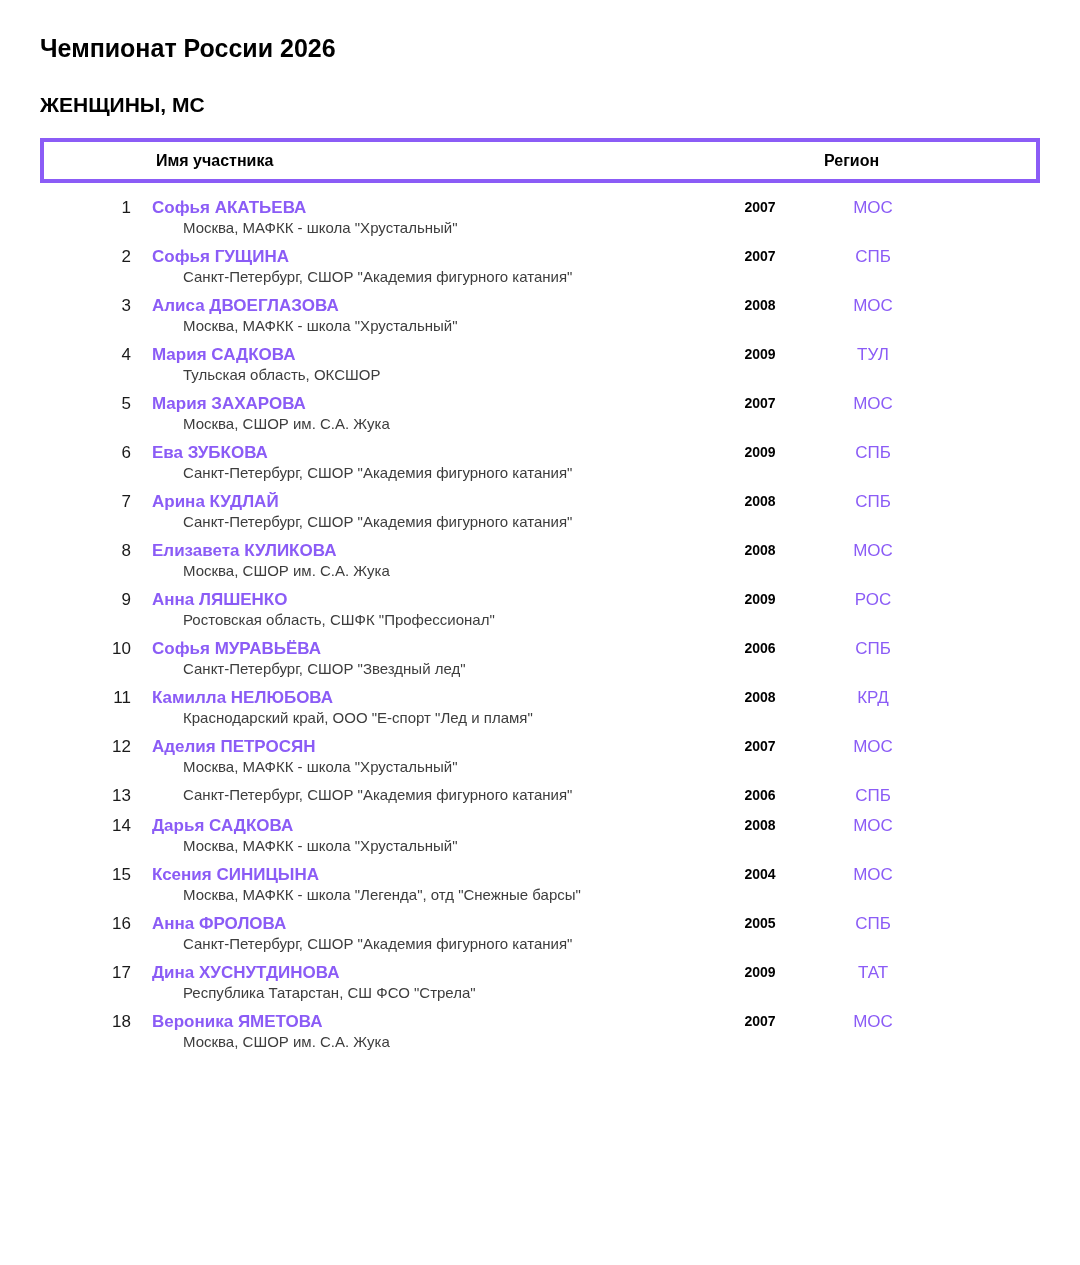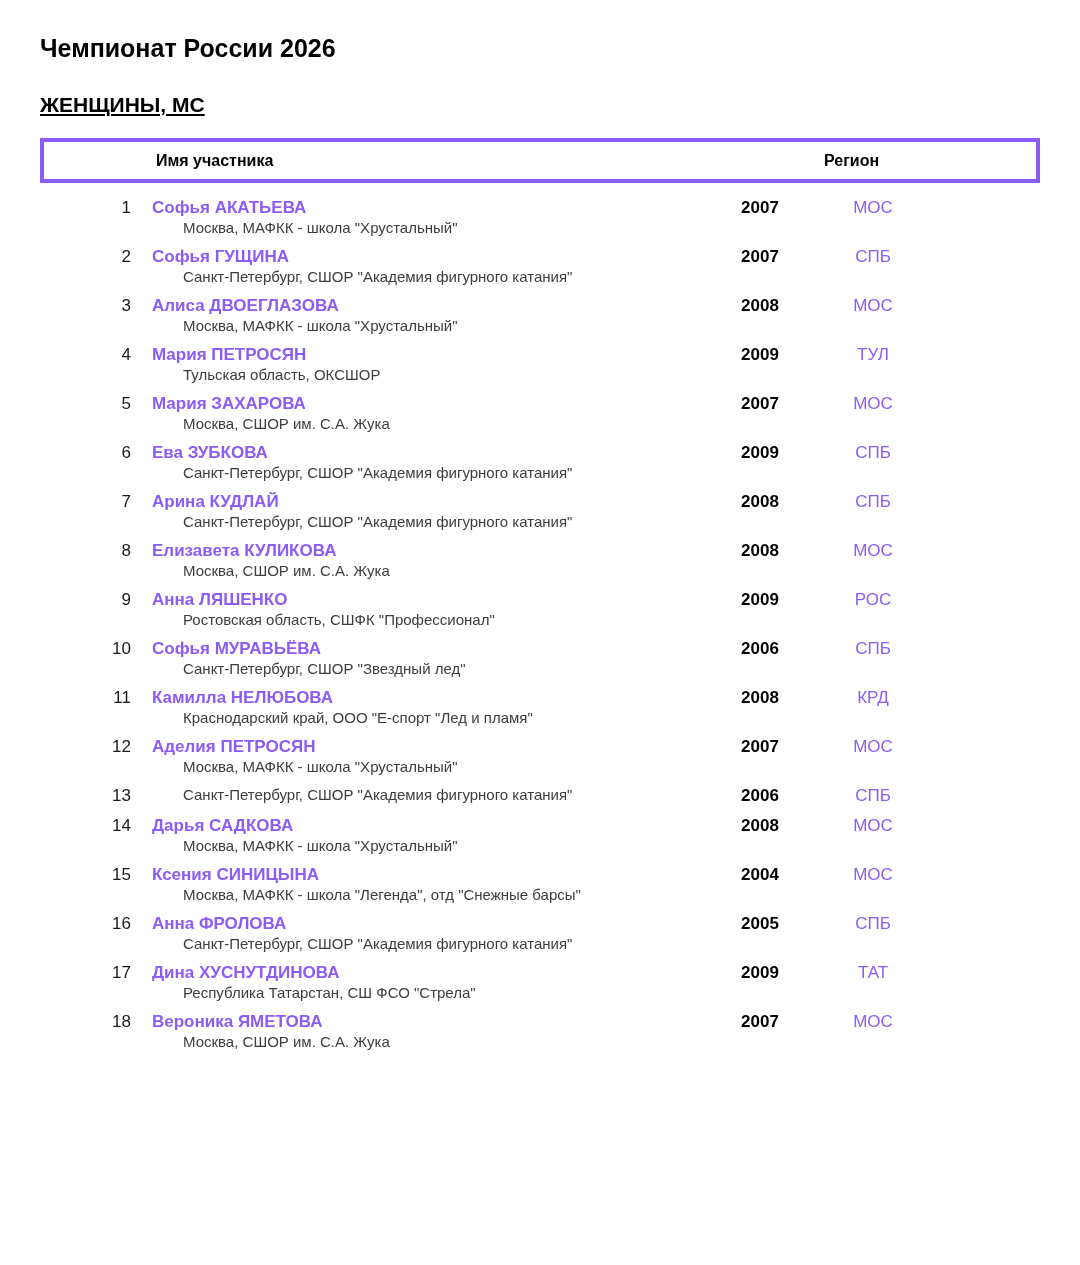--- a/index.html
+++ b/index.html
@@ -21,21 +21,20 @@
     font-size: 25px;
     font-weight: bold;
     margin: 0;
     line-height: 28px;
   }
   .doc-subtitle {
     font-size: 21px;
     font-weight: bold;
     margin: 31px 0 8px 0;
     line-height: 24px;
-    text-decoration: underline;
   }
   .grid {
     display: grid;
     grid-template-columns: 100px 560px 120px 106px 1fr;
   }
   .table-header {
     margin-top: 21px;
     border: 4px solid #8b5cf6;
     height: 37px;
     align-items: center;
@@ -70,21 +69,21 @@
     padding-left: 12px;
     color: #8b5cf6;
   }
   .cell-affil {
     font-size: 15px;
     line-height: 19px;
     padding-left: 43px;
     color: #3d3d3d;
   }
   .cell-year {
-    font-size: 17px;
+    font-size: 14px;
     font-weight: bold;
     text-align: center;
     line-height: 21px;
   }
   .cell-region {
     font-size: 17px;
     text-align: center;
     line-height: 21px;
     color: #8b5cf6;
   }
@@ -134,21 +133,21 @@
       <div class="cell-affil">Москва, МАФКК - школа "Хрустальный"</div>
     </div>
     <div class="col-year cell-year">2008</div>
     <div class="col-region cell-region">МОС</div>
     <div></div>
   </div>
 
   <div class="row grid">
     <div class="col-num cell-num">4</div>
     <div class="col-name">
-      <div class="cell-name">Мария ПЕТРОСЯН</div>
+      <div class="cell-name">Мария САДКОВА</div>
       <div class="cell-affil">Тульская область, ОКСШОР</div>
     </div>
     <div class="col-year cell-year">2009</div>
     <div class="col-region cell-region">ТУЛ</div>
     <div></div>
   </div>
 
   <div class="row grid">
     <div class="col-num cell-num">5</div>
     <div class="col-name">

